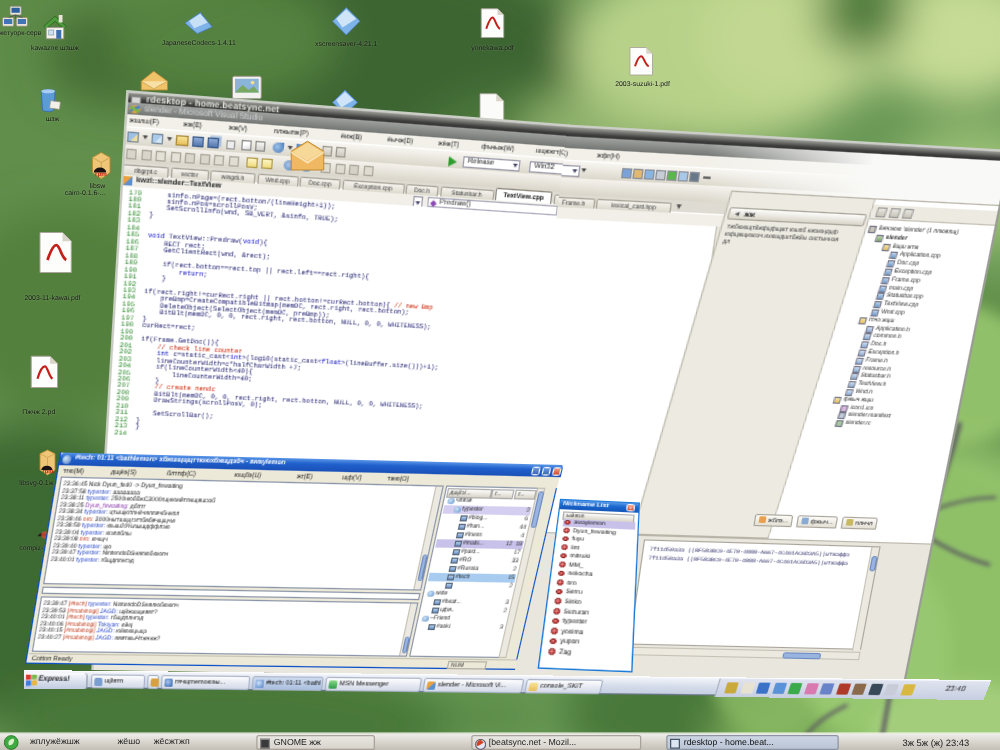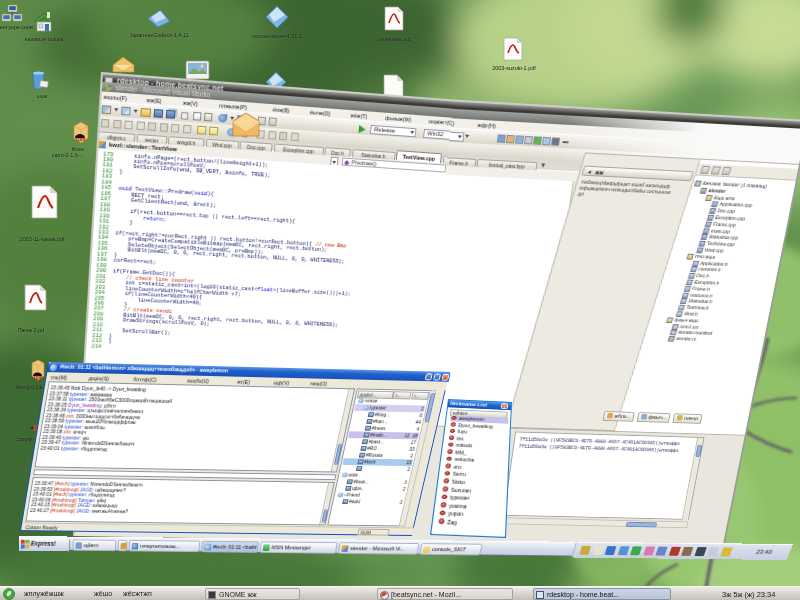--- a/index.html
+++ b/index.html
@@ -740,15 +740,15 @@
    <svg class="abs" width="9" height="9" style="left:2px;top:1.5px">
           <circle cx="4.5" cy="4.5" r="4" fill="#e8e8f5" stroke="#667"></circle>
           <path d="M1.5,6 A4,4 0 0 1 4.5,0.8 L7,3 L4,5 Z" fill="#cc4422"></path>
         </svg>
    <div class="abs" style="left:13px;top:1.5px;font-size:7px;color:#222;">[beatsync.net - Mozil...</div>
       </div>
  <div class="abs" style="left:533px;top:1px;width:138px;height:12px;background:linear-gradient(#cdd6e4,#b9c4d6);border:1px solid #8a94a4;border-radius:2px;">
    <div class="abs" style="left:2px;top:2px;width:8px;height:8px;background:#dce6f2;border:1px solid #456;"></div>
    <div class="abs" style="left:13px;top:1.5px;font-size:7px;color:#111;">rdesktop - home.beat...</div>
       </div>
- <div class="abs" style="left:722px;top:2.5px;font-size:7.5px;color:#1a1a1a;">3ж 5ж (ж) 23:34</div>
+ <div class="abs" style="left:722px;top:2.5px;font-size:7.5px;color:#1a1a1a;">3ж 5ж (ж) 23:43</div>
 </div>
 
 </div>
 </body></html>

